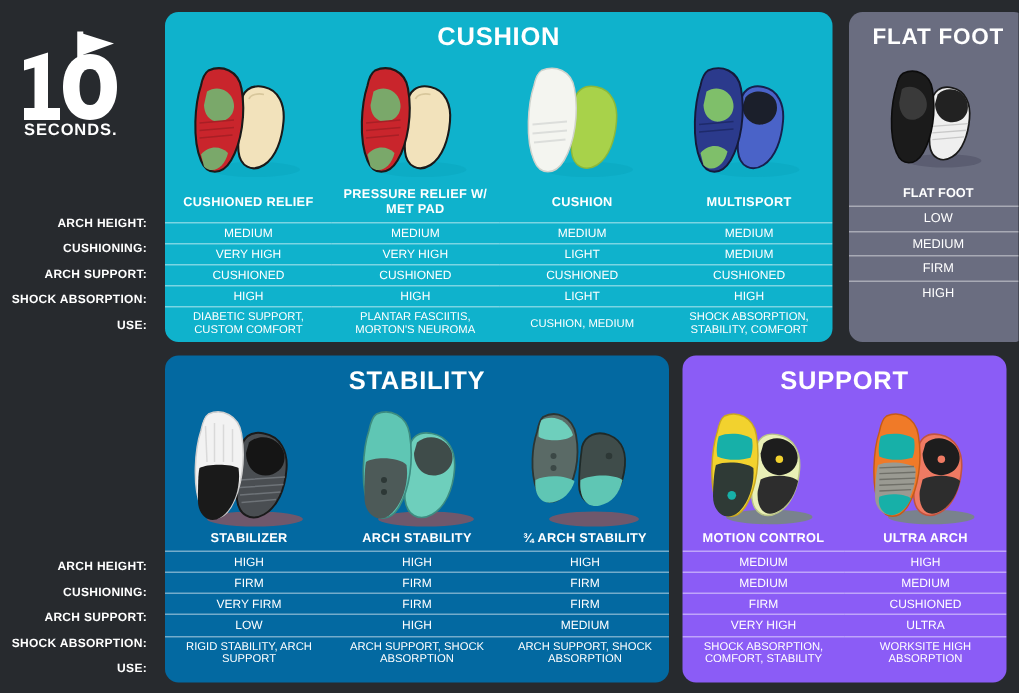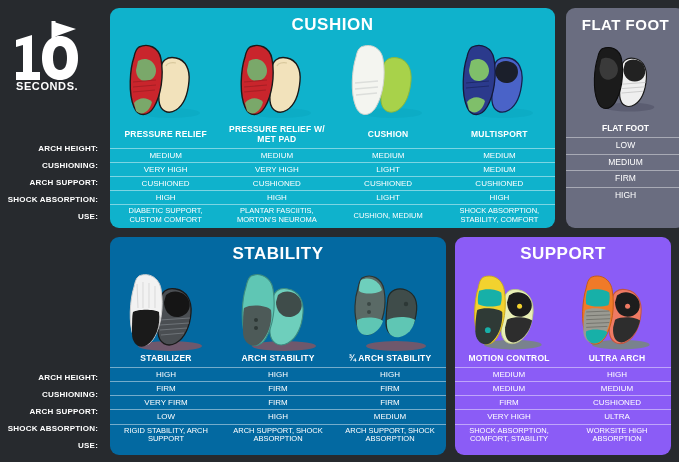--- a/index.html
+++ b/index.html
@@ -231,21 +231,21 @@
           <path d="M24 22 C30 18 38 20 41 27 C44 34 40 41 33 42 C26 43 22 37 22 31 Z" fill="#7fbf6a"></path>
           <path d="M20 63 C25 57 33 57 38 62 C36 71 28 77 22 71 Z" fill="#7fbf6a"></path>
           <path d="M19 44 L42 42 M19 49 L42 47" stroke="#1e2a6b" stroke-width="1.1" fill="none"></path>
         </svg>
       </div>
     </div>
 
     <table class="spec-table">
       <thead>
         <tr>
-          <th>PRESSURE RELIEF</th>
+          <th>CUSHIONED RELIEF</th>
           <th>PRESSURE RELIEF W/ MET PAD</th>
           <th>CUSHION</th>
           <th>MULTISPORT</th>
         </tr>
       </thead>
       <tbody>
         <tr>
           <td>MEDIUM</td>
           <td>MEDIUM</td>
           <td>MEDIUM</td>

